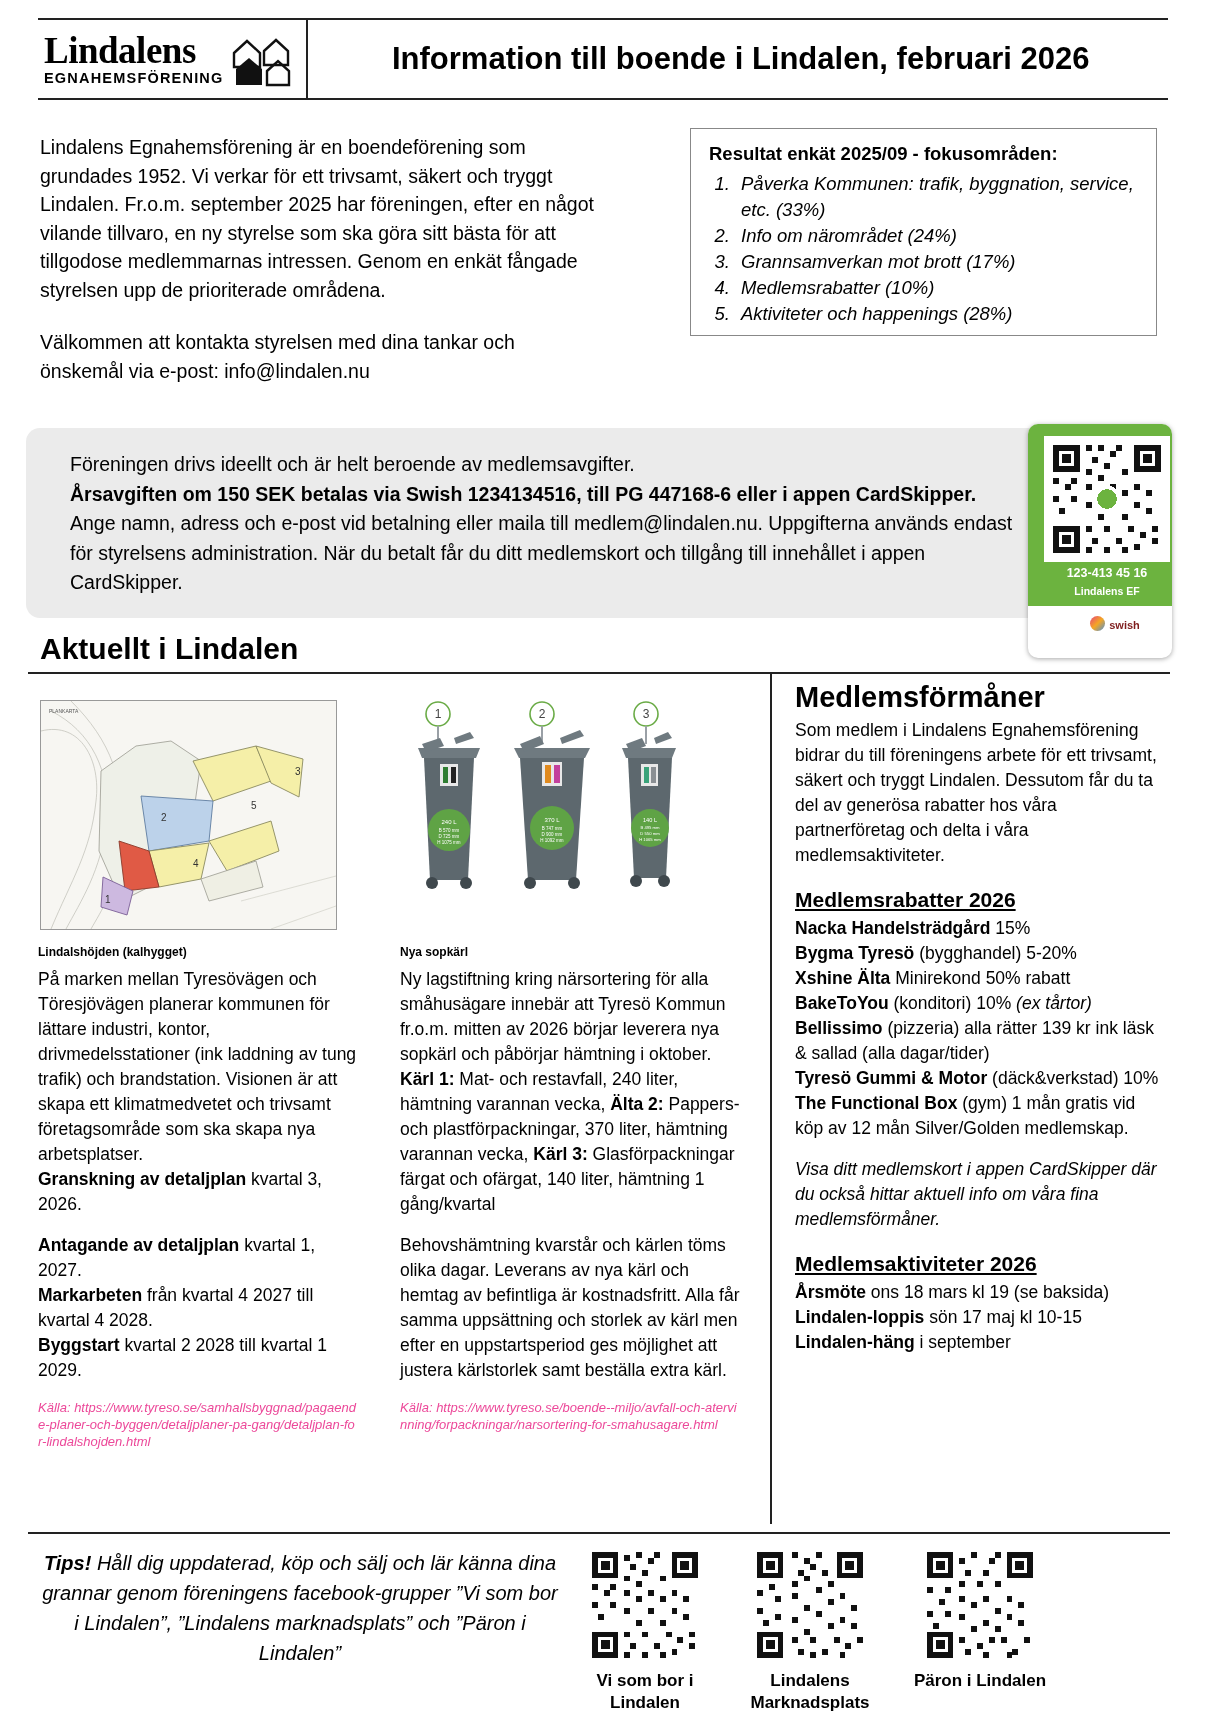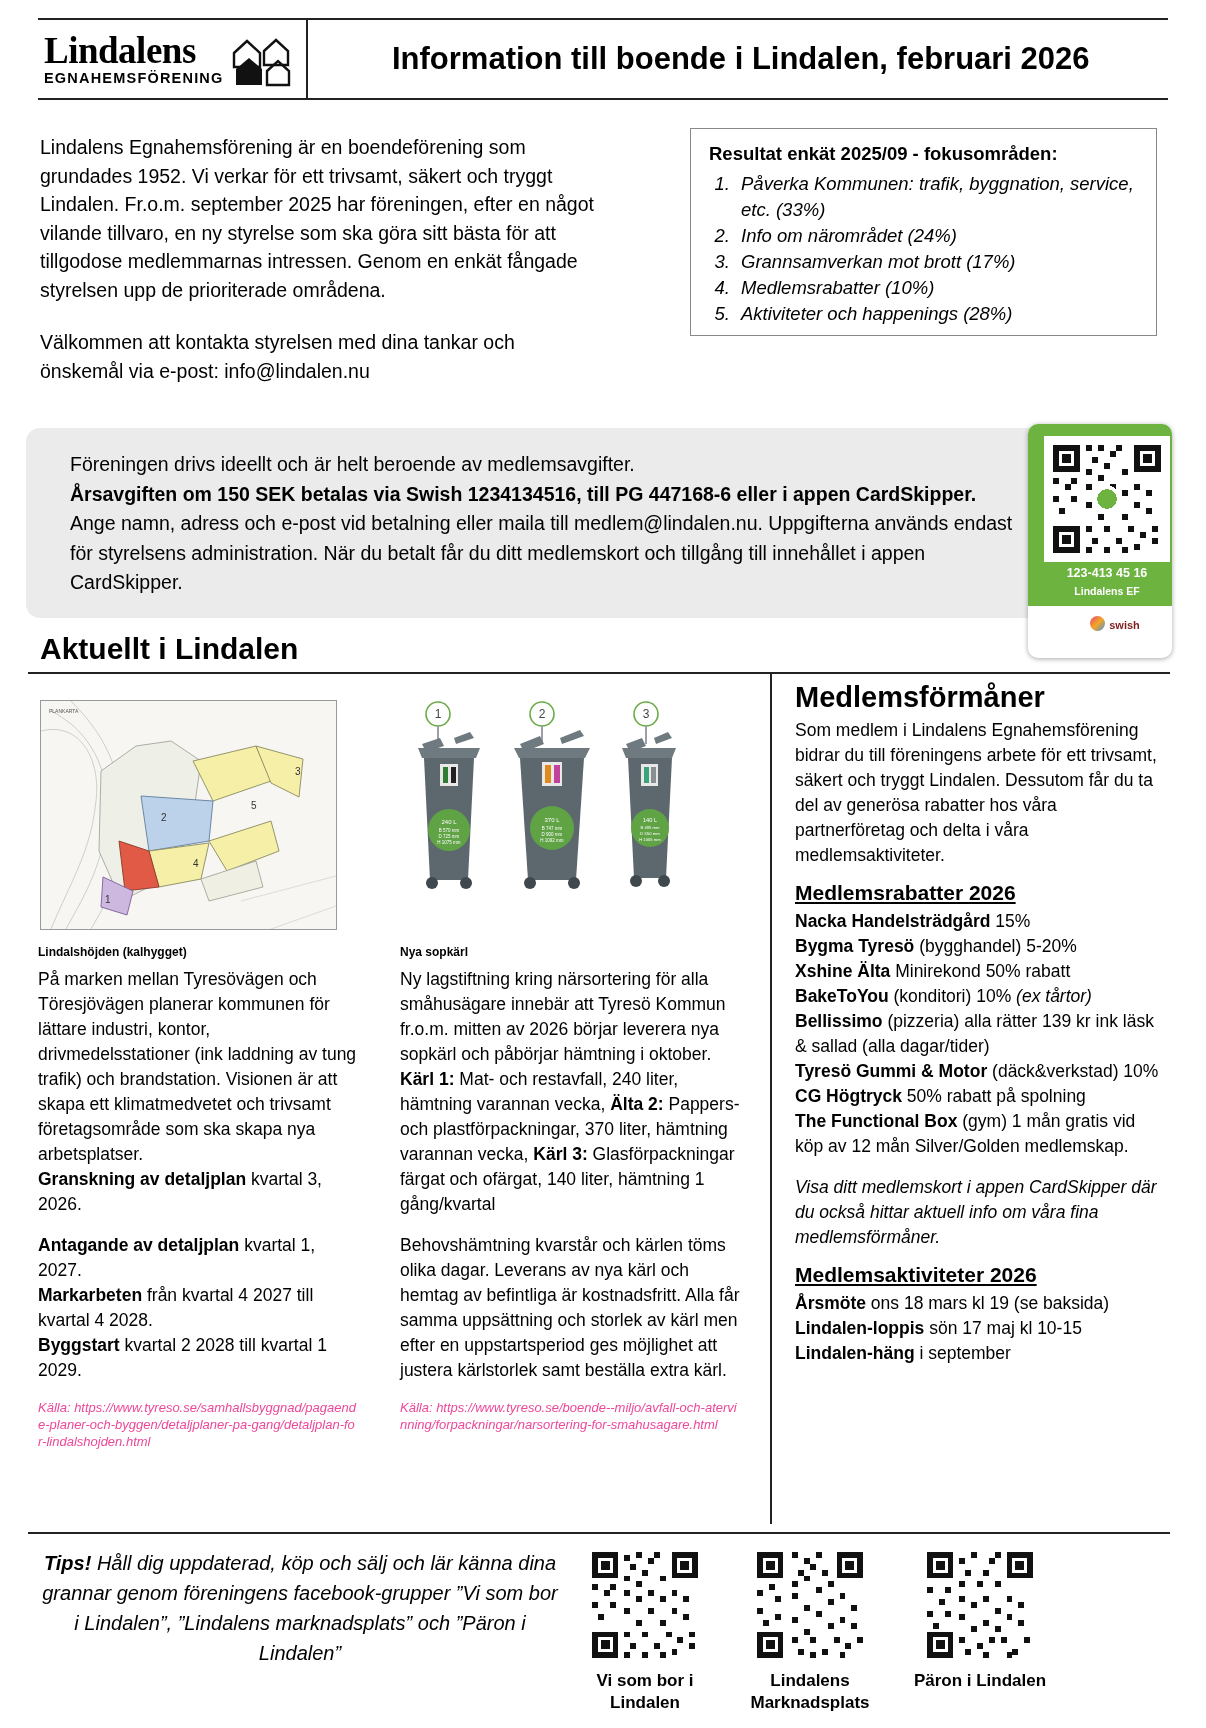--- a/index.html
+++ b/index.html
@@ -255,21 +255,21 @@
   }
   .right-title {
     font-size: 29px;
     font-weight: bold;
     margin: 0 0 8px 0;
   }
   .sub-head {
     font-size: 21px;
     font-weight: bold;
     text-decoration: underline;
-    margin: 12px 0 4px 0;
+    margin: 19px 0 4px 0;
   }
   .italic { font-style: italic; }
 
   
   .footer-rule {
     position: absolute;
     left: 28px; top: 1532px;
     width: 1142px; height: 2px;
     background: #222;
   }
@@ -564,21 +564,20 @@
     <div class="right-title">Medlemsförmåner</div>
     <div>Som medlem i Lindalens Egnahemsförening bidrar du till föreningens arbete för ett trivsamt, säkert och tryggt Lindalen. Dessutom får du ta del av generösa rabatter hos våra partnerföretag och delta i våra medlemsaktiviteter.</div>
 
     <div class="sub-head">Medlemsrabatter 2026</div>
     <div><b>Nacka Handelsträdgård</b><span> 15%</span></div>
     <div><b>Bygma Tyresö</b><span> (bygghandel) 5-20%</span></div>
     <div><b>Xshine Älta</b><span> Minirekond 50% rabatt</span></div>
     <div><b>BakeToYou</b><span> (konditori) 10% </span><span class="italic">(ex tårtor)</span></div>
     <div><b>Bellissimo</b><span> (pizzeria) alla rätter 139 kr ink läsk &amp; sallad (alla dagar/tider)</span></div>
     <div><b>Tyresö Gummi &amp; Motor</b><span> (däck&amp;verkstad) 10%</span></div>
-    <div><b>CG Högtryck</b><span> 50% rabatt på spolning</span></div>
     <div><b>The Functional Box</b><span> (gym) 1 mån gratis vid köp av 12 mån Silver/Golden medlemskap.</span></div>
 
     <div class="gap"></div>
     <div class="italic">Visa ditt medlemskort i appen CardSkipper där du också hittar aktuell info om våra fina medlemsförmåner.</div>
 
     <div class="sub-head">Medlemsaktiviteter 2026</div>
     <div><b>Årsmöte</b><span> ons 18 mars kl 19 (se baksida)</span></div>
     <div><b>Lindalen-loppis</b><span> sön 17 maj kl 10-15</span></div>
     <div><b>Lindalen-häng</b><span> i september</span></div>
   </div>

